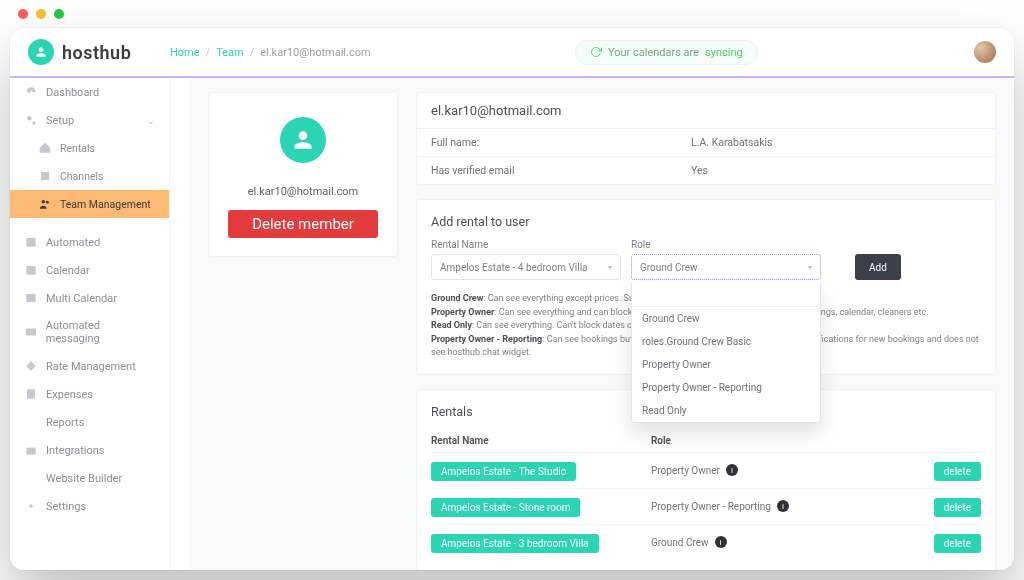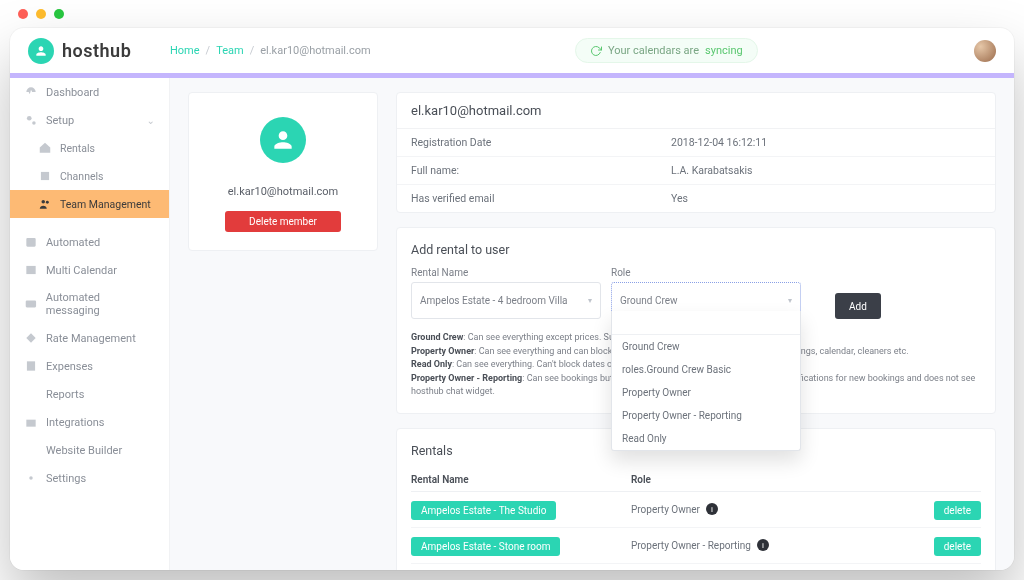--- a/index.html
+++ b/index.html
@@ -2,67 +2,67 @@
 <html><head>
 <meta charset="utf-8">
 <style>
   * { box-sizing: border-box; margin: 0; padding: 0; font-family: -apple-system, "Segoe UI", Roboto, Arial, sans-serif; }
   html,body { width:1024px; height:580px; background:#fff; overflow:hidden; }
   .chrome-bar { height:28px; width:100%; background:#fff; display:flex; align-items:center; padding-left:18px; gap:8px;}
   .tl { width:10px; height:10px; border-radius:50%; }
   .tl.r{background:#ff5f57;} .tl.y{background:#ffbd2e;} .tl.g{background:#28c840;}
 
   .shell { position:absolute; top:28px; left:10px; right:10px; bottom:10px; border-radius:14px; background:#fff; box-shadow:0 30px 60px rgba(0,0,0,.25),0 0 0 1px rgba(0,0,0,.03); overflow:hidden; display:flex; flex-direction:column; }
-  .header { height:50px; display:flex; align-items:center; padding:0 18px; border-bottom:5px solid #c4b5fd;text-align:right;}
+  .header { height:50px; display:flex; align-items:center; padding:0 18px; border-bottom:2px solid #c4b5fd;text-align:right;}
   .logo { display:flex; align-items:center; gap:8px; font-weight:600; color:#3b3b3b; font-size:18px; letter-spacing:.5px; width:142px;}
   .logo-icon { width:26px; height:26px; border-radius:50%; background:#2bd5b3; display:flex; align-items:center; justify-content:center;}
   .logo-icon svg{width:14px;height:14px;fill:#fff;}
   .breadcrumbs { display:flex; gap:6px; font-size:11px; color:#9aa0a6; }
   .breadcrumbs a { color:#2bd5b3; text-decoration:none; }
   .breadcrumbs .sep { color:#c6cad0; }
   .status-pill { margin-left:auto; margin-right:auto; display:flex; align-items:center; gap:6px; border:1px solid #e4f7e9; background:#f4fdf7; color:#7aa684; font-size:11px; padding:5px 14px; border-radius:16px;}
   .status-pill svg{width:12px;height:12px;stroke:#59c76f;fill:none;stroke-width:2;stroke-linecap:round;}
   .syncing { color:#59c76f; }
   .avatar { width:22px; height:22px; border-radius:50%; background:radial-gradient(circle at 30% 30%, #e6c7a8, #9a6a4a); margin-left:12px;}
 
-  .body { flex:1; display:flex; overflow:hidden; }
+  .body { flex:1; display:flex; overflow:hidden;gap:20px; }
 
   .sidebar { width:160px; background:#fff; border-right:1px solid #f1f2f4; font-size:11px; color:#8a8f98; overflow:auto;}
   .nav-item { display:flex; align-items:center; gap:8px; padding:7px 14px; cursor:pointer; }
   .nav-item svg { width:14px; height:14px; fill:#c5c9cf; }
   .nav-item.sub { padding-left:28px; font-size:10.5px;}
   .nav-item.active { background:#fdba74; color:#3b3b3b; }
   .nav-item.active svg { fill:#3b3b3b; }
   .nav-sep { height:10px; }
   .nav-item .chev { margin-left:auto; font-size:10px; color:#c5c9cf; }
 
   .content { flex:1; background:#f8f9fb; overflow:auto; padding:14px 18px; display:flex; gap:18px; align-items:flex-start; }
 
   .card { background:#fff; border:1px solid #eef0f3; border-radius:4px; }
 
   .profile-card { width:190px; padding:18px; text-align:center;}
   .pf-icon { width:46px; height:46px; border-radius:50%; background:#2bd5b3; margin:6px auto 22px; display:flex; align-items:center; justify-content:center;}
   .pf-icon svg{width:26px;height:26px;fill:#fff;}
   .pf-email { font-size:11px; color:#5a5f68; margin-bottom:12px;}
-  .btn-danger { background:#e23c3c; color:#fff; border:none; font-size:10px; padding:5px 24px; border-radius:3px; cursor:pointer;}
+  .btn-danger { background:#e23c3c; color:#fff; border:none; font-size:15px; padding:5px 24px; border-radius:3px; cursor:pointer;}
 
   .right-col { flex:1; display:flex; flex-direction:column; gap:14px; }
 
   .info-card .sec-title { font-size:13px; color:#4a4f57; padding:10px 14px; border-bottom:1px solid #f1f2f4;}
   .kv { display:flex; font-size:10.5px; color:#6c727b; padding:7px 14px; border-bottom:1px solid #f3f4f6;}
   .kv:last-child{border-bottom:none;}
   .kv .k { width:260px; }
   .kv .v { color:#6c727b; }
 
   .add-panel { padding:14px; position:relative; }
   .add-panel .panel-title { font-size:12.5px; color:#4a4f57; margin-bottom:10px;}
   .form-row { display:flex; gap:10px; align-items:flex-end;}
   .fcol { display:flex; flex-direction:column; gap:4px; }
   .flabel { font-size:10px; color:#7c8089; }
-  .dropdown { width:190px; height:37px; border:1px solid #e2e5ea; border-radius:3px; font-size:10px; color:#7c8089; padding:0 8px; display:flex; align-items:center; justify-content:space-between; background:#fff; cursor:pointer;}
+  .dropdown { width:190px; height:26px; border:1px solid #e2e5ea; border-radius:3px; font-size:10px; color:#7c8089; padding:0 8px; display:flex; align-items:center; justify-content:space-between; background:#fff; cursor:pointer;}
   .dropdown.open { border:1px dotted #8aa0e6; }
   .dropdown .caret { font-size:8px; color:#bfc4cc; }
   .btn-add { background:#3b3f48; color:#fff; border:none; font-size:10px; height:26px; padding:0 14px; border-radius:3px; cursor:pointer;margin-left:24px;}
   .role-menu { position:absolute; top:52px; left:214px; width:190px; background:#fff; border:1px solid #e2e5ea; border-top:none; border-radius:0 0 3px 3px; box-shadow:0 10px 20px rgba(0,0,0,.12); z-index:5;}
   .role-menu .search { width:100%; height:24px; border:none; border-bottom:1px solid #eef0f3; font-size:10px; padding:0 8px; color:#7c8089; }
   .role-menu .opt { font-size:10px; color:#6c727b; padding:6px 10px; cursor:pointer;}
 
   .desc { margin-top:12px; font-size:9px; color:#7c8089; line-height:1.5;}
   .desc b { color:#4a4f57; }
 
@@ -156,20 +156,26 @@
       </div>
       <div class="nav-sep"></div>
       <div class="nav-item">
         <svg viewBox="0 0 24 24">
             <rect x="4" y="5" width="16" height="15" rx="2"></rect>
           </svg>
         <span>Automated</span>
       </div>
       <div class="nav-item">
         <svg viewBox="0 0 24 24">
+            <rect x="4" y="5" width="16" height="15" rx="2"></rect>
+          </svg>
+        <span>Calendar</span>
+      </div>
+      <div class="nav-item">
+        <svg viewBox="0 0 24 24">
             <rect x="4" y="5" width="16" height="14"></rect>
           </svg>
         <span>Multi Calendar</span>
       </div>
       <div class="nav-item">
         <svg viewBox="0 0 24 24">
             <rect x="3" y="6" width="18" height="12" rx="2"></rect>
           </svg>
         <span>Automated messaging</span>
       </div>
@@ -222,24 +228,20 @@
         </div>
         <div class="pf-email">el.kar10@hotmail.com</div>
         <button class="btn-danger">Delete member</button>
       </div>
 
       <div class="right-col">
 
         <div class="card info-card">
           <div class="sec-title">el.kar10@hotmail.com</div>
           <div id="info-rows">
-              <div class="kv">
-                <span class="k">Registration Date</span>
-                <span class="v">2018-12-04 16:12:11</span>
-              </div>
               <div class="kv">
                 <span class="k">Full name:</span>
                 <span class="v">L.A. Karabatsakis</span>
               </div>
               <div class="kv">
                 <span class="k">Has verified email</span>
                 <span class="v">Yes</span>
               </div>
             </div>
         </div>

